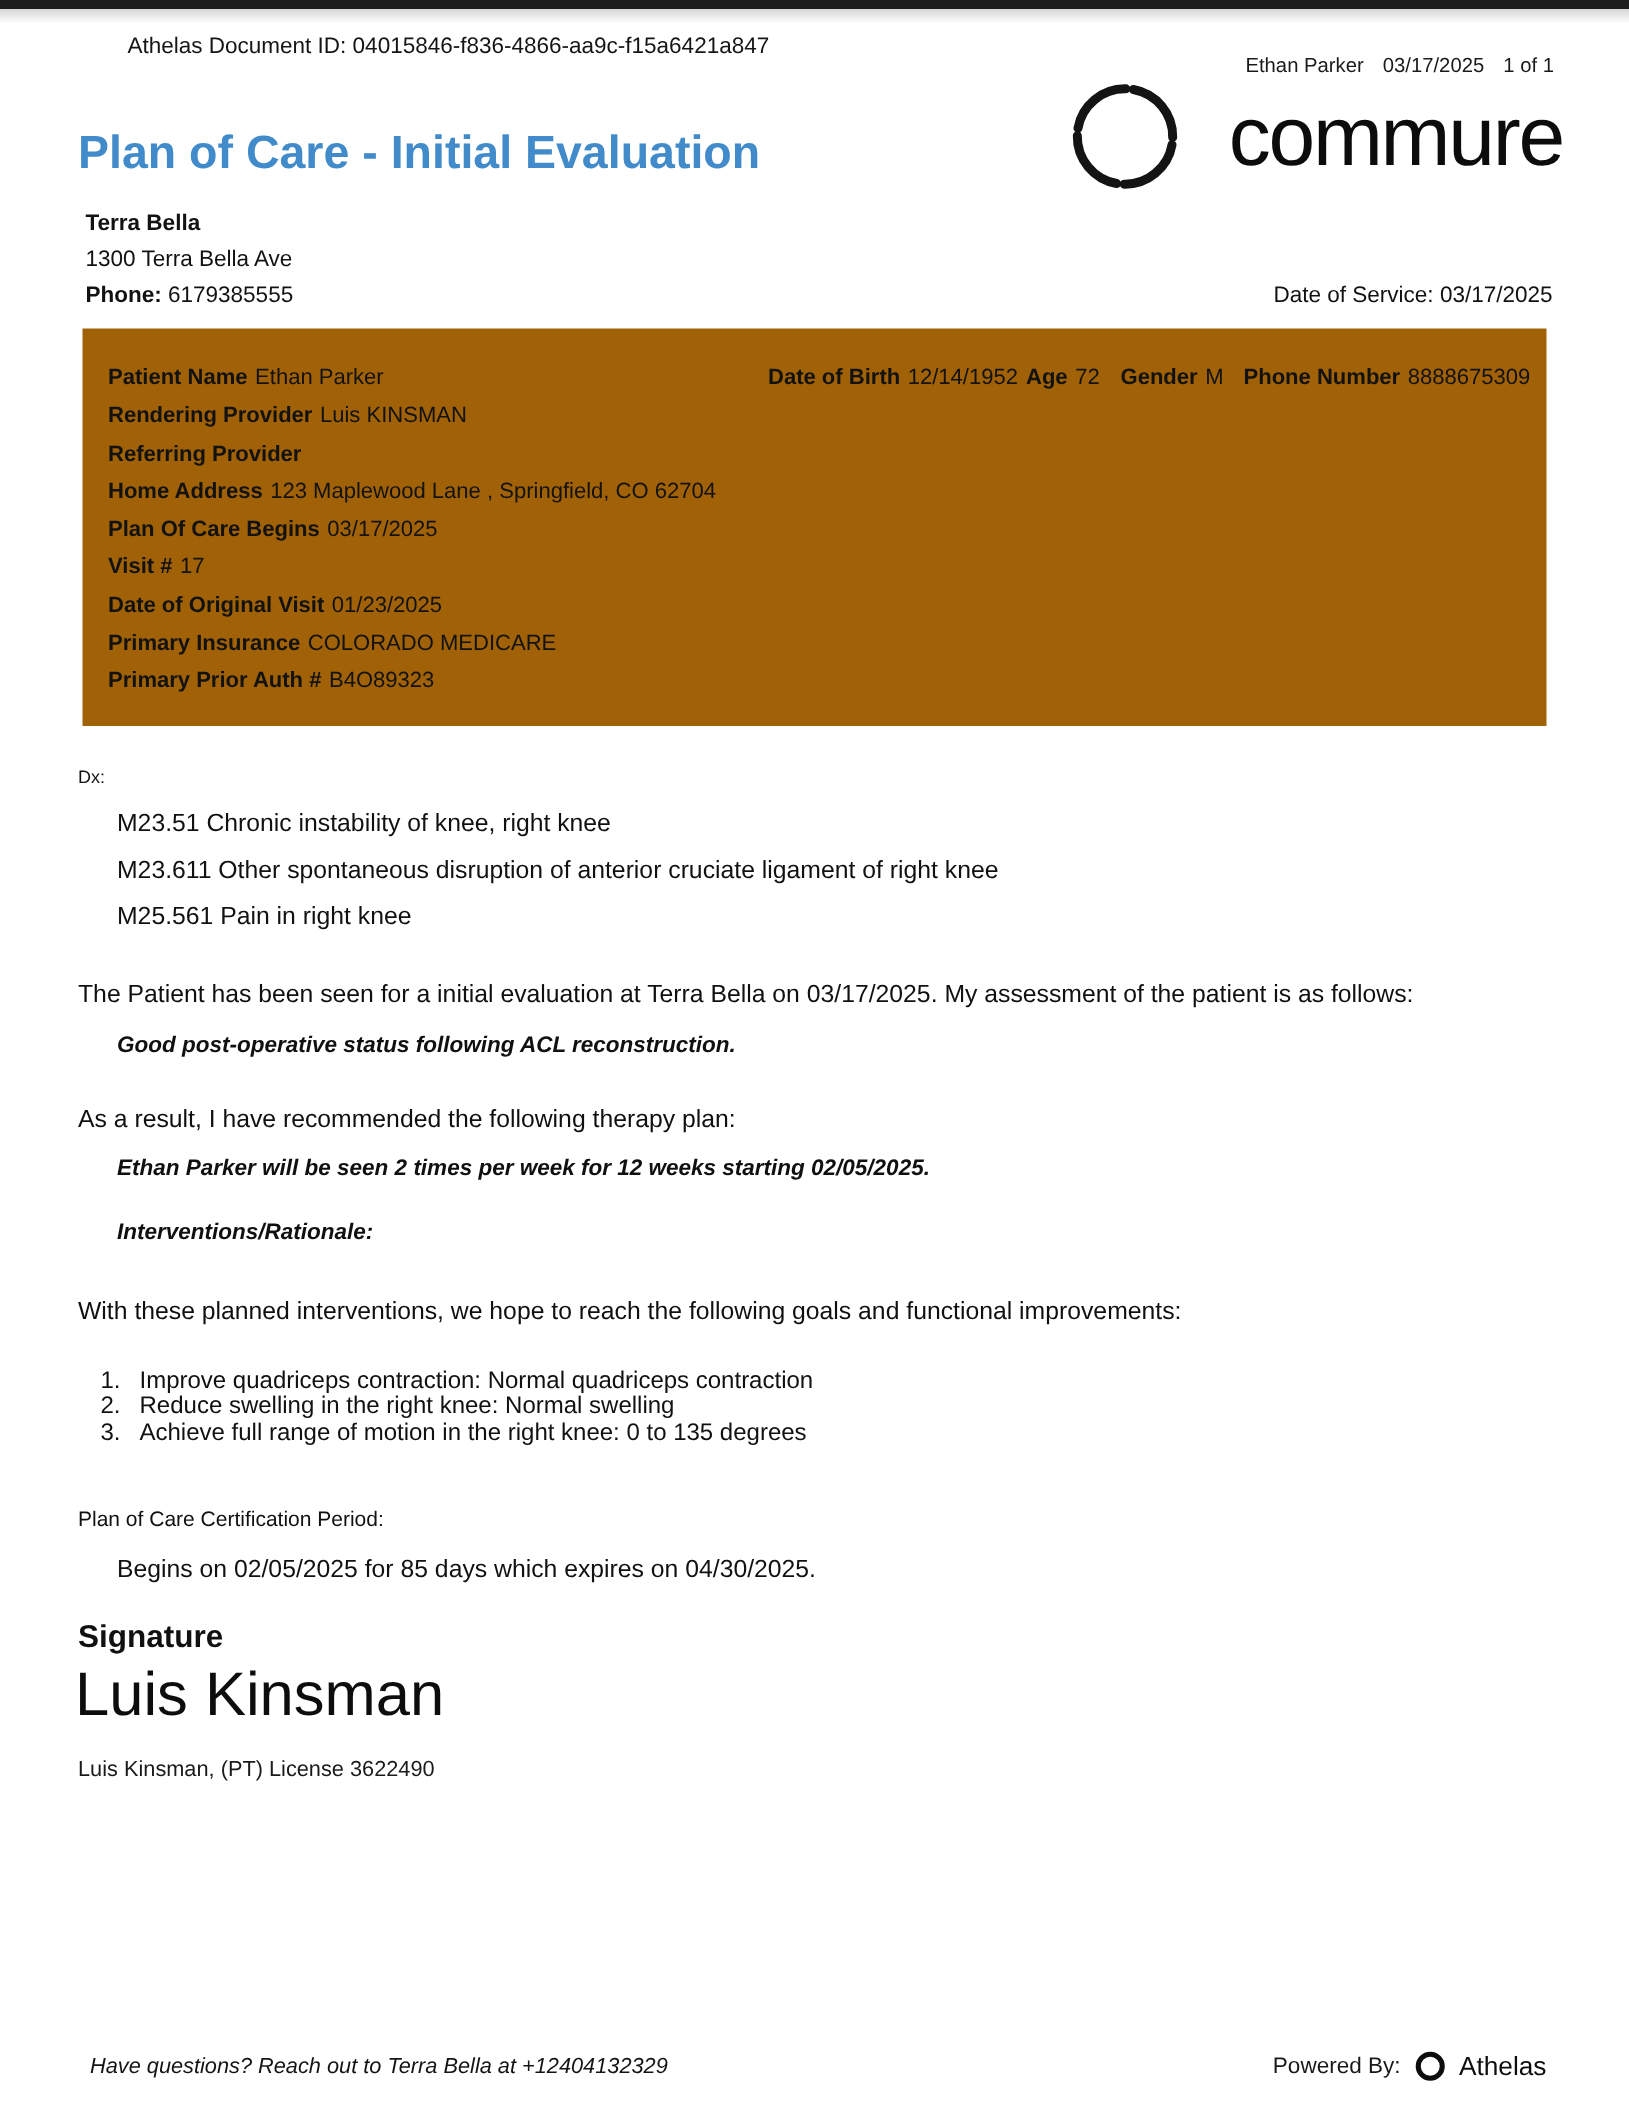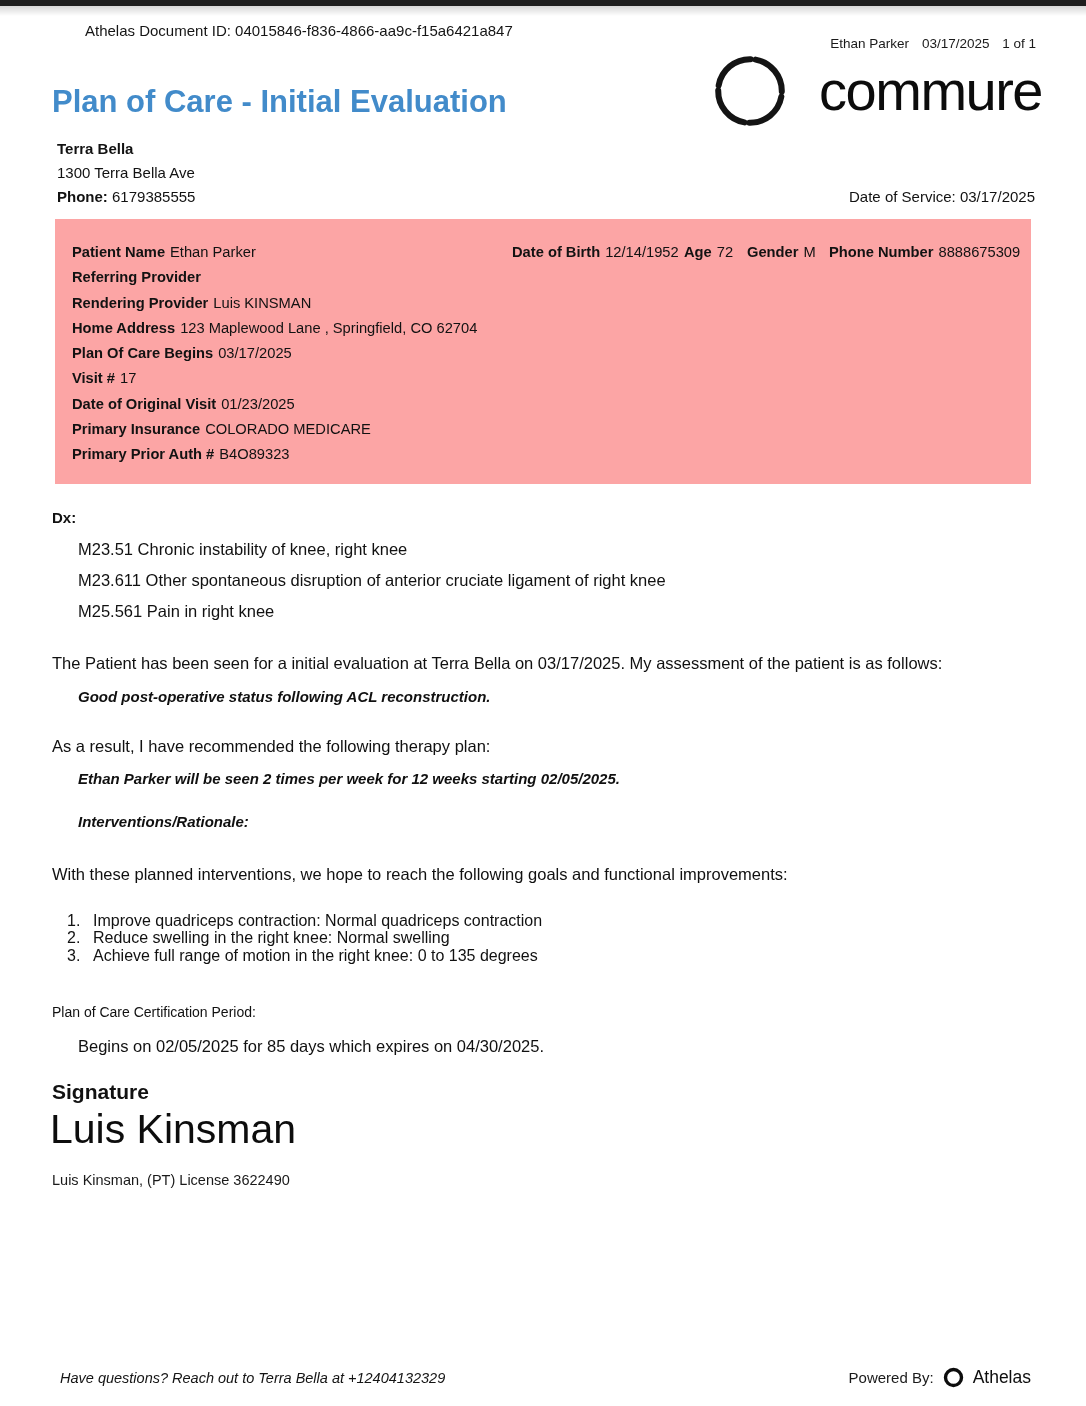--- a/index.html
+++ b/index.html
@@ -19,31 +19,31 @@
   .logo { position: absolute; top: 48px; right: 44px; display: flex; align-items: center; gap: 26px; }
   .logo svg.mark { width: 86px; height: 86px; }
   .wordmark { font-size: 56px; font-weight: normal; color: #0c0c0c; letter-spacing: -1.5px; line-height: 1; }
 
   .title { margin: 44px 0 0 52px; font-size: 31px; font-weight: bold; color: #428bca; line-height: 38px; }
 
   .clinic { margin: 16px 51px 0 57px; font-size: 15px; line-height: 24px; color: #121212; }
   .clinic .bold { font-weight: bold; }
   .phone-row { display: flex; justify-content: space-between; }
 
-  .patient-box { margin: 10px 0 0 55px; width: 976px; background: #fca5a5; padding: 21px 10px 16px 17px; font-size: 14.7px; color: #121212; }
+  .patient-box { margin: 10px 0 0 55px; width: 976px; background: #a16207; padding: 21px 10px 16px 17px; font-size: 14.7px; color: #121212; }
   .pb-row { line-height: 25.3px; white-space: nowrap; }
   .pb-label { font-weight: bold; margin-right: 5px; }
   .pb-row1 { display: flex; }
   .pbc1 { flex: 0 0 440px; }
   .pbc2 { flex: 0 0 172px; }
   .pbc3 { flex: 0 0 63px; }
   .pbc4 { flex: 0 0 82px; }
   .pbc5 { flex: 1 1 auto; }
 
-  .dx-heading { margin: 24px 12px 0 52px; font-size: 15px; font-weight: bold; line-height: 20px; }
+  .dx-heading { margin: 24px 12px 0 52px; font-size: 12px; font-weight: normal; line-height: 20px; }
   .dx-list { margin-top: 6px; }
   .dx-item { margin-left: 78px; font-size: 16.5px; line-height: 31px; }
 
   .para { margin-left: 52px; width: 990px; font-size: 16.5px; line-height: 21.5px; color: #101010; }
   .p-assess { margin-top: 26px; }
   .p-result { margin-top: 30px; }
   .p-goals  { margin-top: 33px; }
   .p-close  { margin-top: 34px; }
 
   .emph { margin-left: 78px; font-size: 15px; font-style: italic; font-weight: bold; line-height: 18px; color: #101010; }
@@ -126,24 +126,24 @@
         <span class="pb-label">Age</span><span>72</span>
       </div>
       <div class="pbc4">
         <span class="pb-label">Gender</span><span>M</span>
       </div>
       <div class="pbc5">
         <span class="pb-label">Phone Number</span><span>8888675309</span>
       </div>
     </div>
     <div class="pb-row">
+      <span class="pb-label">Rendering Provider</span><span>Luis KINSMAN</span>
+    </div>
+    <div class="pb-row">
       <span class="pb-label">Referring Provider</span><span></span>
-    </div>
-    <div class="pb-row">
-      <span class="pb-label">Rendering Provider</span><span>Luis KINSMAN</span>
     </div>
     <div class="pb-row">
       <span class="pb-label">Home Address</span><span>123 Maplewood Lane , Springfield, CO 62704</span>
     </div>
     <div class="pb-row">
       <span class="pb-label">Plan Of Care Begins</span><span>03/17/2025</span>
     </div>
     <div class="pb-row">
       <span class="pb-label">Visit #</span><span>17</span>
     </div>

